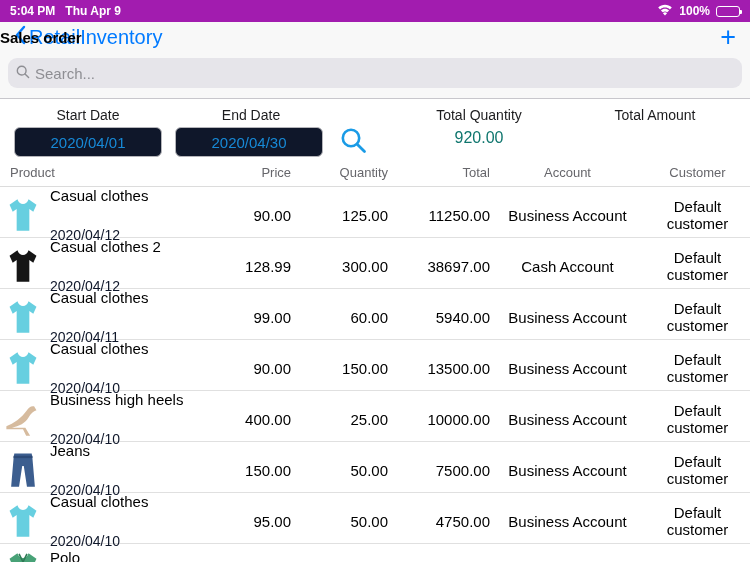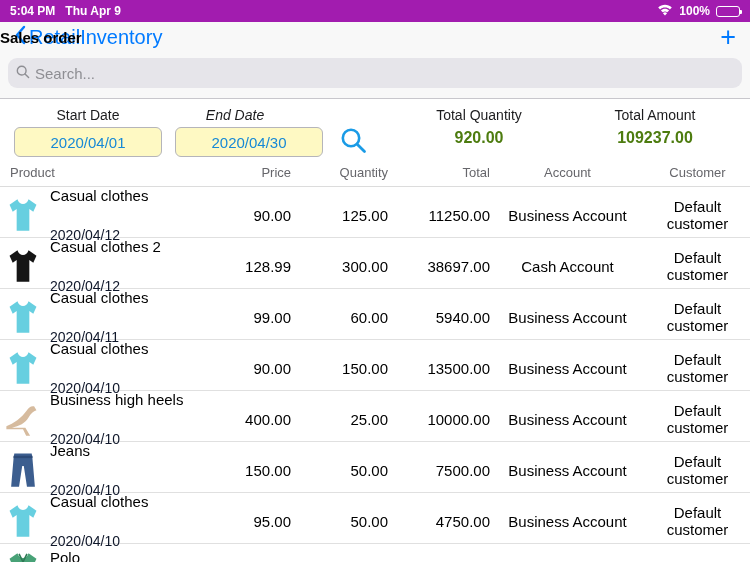--- a/index.html
+++ b/index.html
@@ -24,22 +24,22 @@
   .add-btn { margin-left:auto; color:#007aff; font-size:27px; font-weight:400; line-height:22px; cursor:pointer; z-index:2; }
   .search-wrap { padding:6px 8px 10px 8px; }
   .search-field { display:flex; align-items:center; gap:5px; height:30px; background:#e6e5ea;
                   border-radius:9px; padding:0 8px; color:#8e8e93; font-size:15px; }
 
   
   .filter-panel { position:relative; height:88px; border-bottom:1px solid #dcdcdc; background:#fff; }
   .f-label { position:absolute; top:8px; font-size:14px; color:#1c1c1e; text-align:center; }
   .f-input { position:absolute; top:28px; height:30px; border:1px solid #b5b5ba; border-radius:6px;
              display:flex; align-items:center; justify-content:center; color:#1789d6; font-size:15px;
-             background:#fef9c3; cursor:pointer; }
-  .f-total { position:absolute; top:30px; font-size:16px; font-weight:bold; color:#4d7c0f; text-align:center; }
+             background:#0f172a; cursor:pointer; }
+  .f-total { position:absolute; top:30px; font-size:16px; font-weight:normal; color:#0f766e; text-align:center; }
   .f-search-btn-abs { position:absolute; left:338px; top:26px; width:30px; height:30px; cursor:pointer; }
 
   
   .grid-cols { display:grid; grid-template-columns:200px 91px 97px 102px 155px 105px; }
   .table-header { position:absolute; left:0; right:0; bottom:4px; height:20px; align-items:center; }
   .th { font-size:13px; color:#66666b; }
   .th.product { text-align:left; padding-left:10px; }
   .th.num { text-align:right; }
   .th.center { text-align:center; }
 
@@ -98,36 +98,35 @@
               <line x1="10.3" y1="10.3" x2="14.4" y2="14.4" stroke="#8e8e93" stroke-width="1.6" stroke-linecap="round"></line>
             </svg>
         </span>
         <span>Search...</span>
       </div>
     </div>
   </div>
 
   <div class="filter-panel">
     <div class="f-label" style="left:14px; width:148px;">Start Date</div>
-    <div class="f-label" style="left:161px; width:148px;font-style:italic;">End Date</div>
+    <div class="f-label" style="left:177px; width:148px;">End Date</div>
     <div class="f-label" style="left:404px; width:150px;">Total Quantity</div>
     <div class="f-label" style="left:580px; width:150px;">Total Amount</div>
 
     <div class="f-input" style="left:14px; width:148px;">2020/04/01</div>
     <div class="f-input" style="left:175px; width:148px;">2020/04/30</div>
 
     <div class="f-search-btn-abs">
       <svg width="30" height="30" viewBox="0 0 30 30">
         <circle cx="13" cy="13" r="8.2" stroke="#1a9be6" stroke-width="2.6" fill="none"></circle>
         <line x1="19.2" y1="19.2" x2="26.5" y2="26.5" stroke="#1a9be6" stroke-width="2.8" stroke-linecap="round"></line>
       </svg>
     </div>
 
     <div class="f-total" style="left:404px; width:150px;">920.00</div>
-    <div class="f-total" style="left:580px; width:150px;">109237.00</div>
 
     <div class="table-header grid-cols">
       <div class="th product">Product</div>
       <div class="th num">Price</div>
       <div class="th num">Quantity</div>
       <div class="th num">Total</div>
       <div class="th center">Account</div>
       <div class="th center">Customer</div>
     </div>
   </div>

